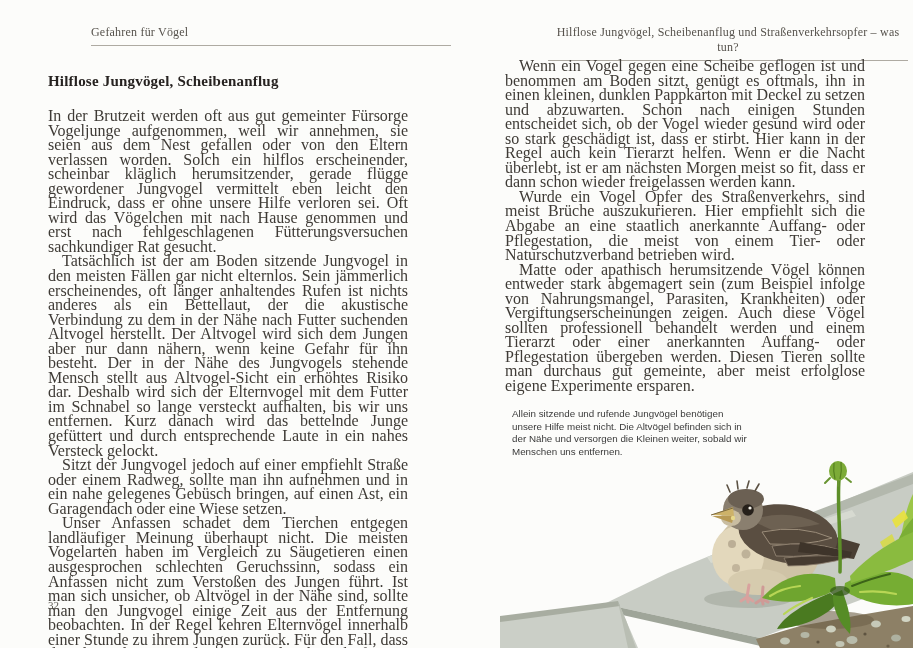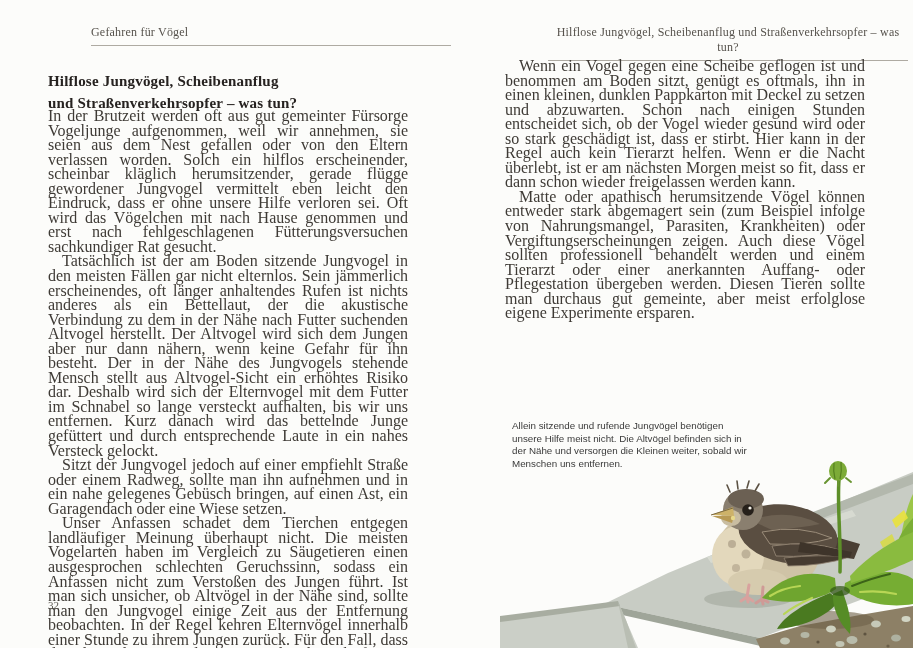--- a/index.html
+++ b/index.html
@@ -32,21 +32,21 @@
   #right-body{top:59px;}
   .body-block p{
     margin:0;text-align:justify;hyphens:auto;-webkit-hyphens:auto;
     font-size:16px;line-height:14.55px;color:#3e3a35;
   }
   .body-block p.indent{text-indent:14px;}
 
   .fig-caption{
     position:absolute;top:408px;left:7px;width:238px;
     font-family:"Liberation Sans","DejaVu Sans",sans-serif;
-    font-size:9.8px;line-height:12.6px;color:#3a3a3a;margin-top:12px;
+    font-size:9.8px;line-height:12.6px;color:#3a3a3a;
   }
 
   .page-number{
     position:absolute;left:48px;top:599px;
     font-size:11px;color:#5a564f;
   }
 
   .illustration{
     position:absolute;left:500px;top:458px;width:413px;height:190px;
   }
@@ -56,41 +56,41 @@
 <body>
 
 <div class="page" id="page-left">
   <div class="running-head rh-left">
     <span class="rh-text">Gefahren für Vögel</span>
     <hr class="rh-rule">
   </div>
 
   <h1 class="chapter-heading">
     <span>Hilflose Jungvögel, Scheibenanflug</span>
-    <span>und Straßenverkehrsopfer – was tun?</span>
   </h1>
 
   <div class="body-block" id="left-body">
     <p>In der Brutzeit werden oft aus gut gemeinter Fürsorge Vogeljunge aufgenommen, weil wir annehmen, sie seien aus dem Nest gefallen oder von den Eltern verlassen worden. Solch ein hilflos erscheinender, scheinbar kläglich herumsitzender, gerade flügge gewordener Jungvogel vermittelt eben leicht den Eindruck, dass er ohne unsere Hilfe verloren sei. Oft wird das Vögelchen mit nach Hause genommen und erst nach fehlgeschlagenen Fütterungsversuchen sachkundiger Rat gesucht.</p>
     <p class="indent">Tatsächlich ist der am Boden sitzende Jungvogel in den meisten Fällen gar nicht elternlos. Sein jämmerlich erscheinendes, oft länger anhaltendes Rufen ist nichts anderes als ein Bettellaut, der die akustische Verbindung zu dem in der Nähe nach Futter suchenden Altvogel herstellt. Der Altvogel wird sich dem Jungen aber nur dann nähern, wenn keine Gefahr für ihn besteht. Der in der Nähe des Jungvogels stehende Mensch stellt aus Altvogel-Sicht ein erhöhtes Risiko dar. Deshalb wird sich der Elternvogel mit dem Futter im Schnabel so lange versteckt aufhalten, bis wir uns entfernen. Kurz danach wird das bettelnde Junge gefüttert und durch entsprechende Laute in ein nahes Versteck gelockt.</p>
     <p class="indent">Sitzt der Jungvogel jedoch auf einer empfiehlt Straße oder einem Radweg, sollte man ihn aufnehmen und in ein nahe gelegenes Gebüsch bringen, auf einen Ast, ein Garagendach oder eine Wiese setzen.</p>
     <p class="indent">Unser Anfassen schadet dem Tierchen entgegen landläufiger Meinung überhaupt nicht. Die meisten Vogelarten haben im Vergleich zu Säugetieren einen ausgesprochen schlechten Geruchssinn, sodass ein Anfassen nicht zum Verstoßen des Jungen führt. Ist man sich unsicher, ob Altvögel in der Nähe sind, sollte man den Jungvogel einige Zeit aus der Entfernung beobachten. In der Regel kehren Elternvögel innerhalb einer Stunde zu ihrem Jungen zurück. Für den Fall, dass die Altvögel aus irgendeinem Grund nicht mehr füttern, sollte man fachlichen Rat suchen und den Kleinen in einer behördlich genehmigten Vogelauffang- und Pflegestation abgeben. Die Adressen kennen die staatlichen Vogelschutzwarten der Länder und die Naturschutzbehörden.</p>
   </div>
 </div>
 
 <span class="page-number">32</span>
 
 <div class="page" id="page-right">
   <div class="running-head rh-right">
     <span class="rh-text">Hilflose Jungvögel, Scheibenanflug und Straßenverkehrsopfer – was tun?</span>
     <hr class="rh-rule">
   </div>
 
   <div class="body-block" id="right-body">
     <p class="indent">Wenn ein Vogel gegen eine Scheibe geflogen ist und benommen am Boden sitzt, genügt es oftmals, ihn in einen kleinen, dunklen Pappkarton mit Deckel zu setzen und abzuwarten. Schon nach einigen Stunden entscheidet sich, ob der Vogel wieder gesund wird oder so stark geschädigt ist, dass er stirbt. Hier kann in der Regel auch kein Tierarzt helfen. Wenn er die Nacht überlebt, ist er am nächsten Morgen meist so fit, dass er dann schon wieder freigelassen werden kann.</p>
+    <p class="indent">Wurde ein Vogel Opfer des Straßenverkehrs, sind meist Brüche auszukurieren. Hier empfiehlt sich die Abgabe an eine staatlich anerkannte Auffang- oder Pflegestation, die meist von einem Tier- oder Naturschutzverband betrieben wird.</p>
     <p class="indent">Matte oder apathisch herumsitzende Vögel können entweder stark abgemagert sein (zum Beispiel infolge von Nahrungsmangel, Parasiten, Krankheiten) oder Vergiftungserscheinungen zeigen. Auch diese Vögel sollten professionell behandelt werden und einem Tierarzt oder einer anerkannten Auffang- oder Pflegestation übergeben werden. Diesen Tieren sollte man durchaus gut gemeinte, aber meist erfolglose eigene Experimente ersparen.</p>
   </div>
 
   <div class="fig-caption">Allein sitzende und rufende Jungvögel benötigen unsere Hilfe meist nicht. Die Altvögel befinden sich in der Nähe und versorgen die Kleinen weiter, sobald wir Menschen uns entfernen.</div>
 </div>
 
 <div class="illustration">
   <svg viewBox="0 0 413 190" xmlns="http://www.w3.org/2000/svg">
 
     <g>

